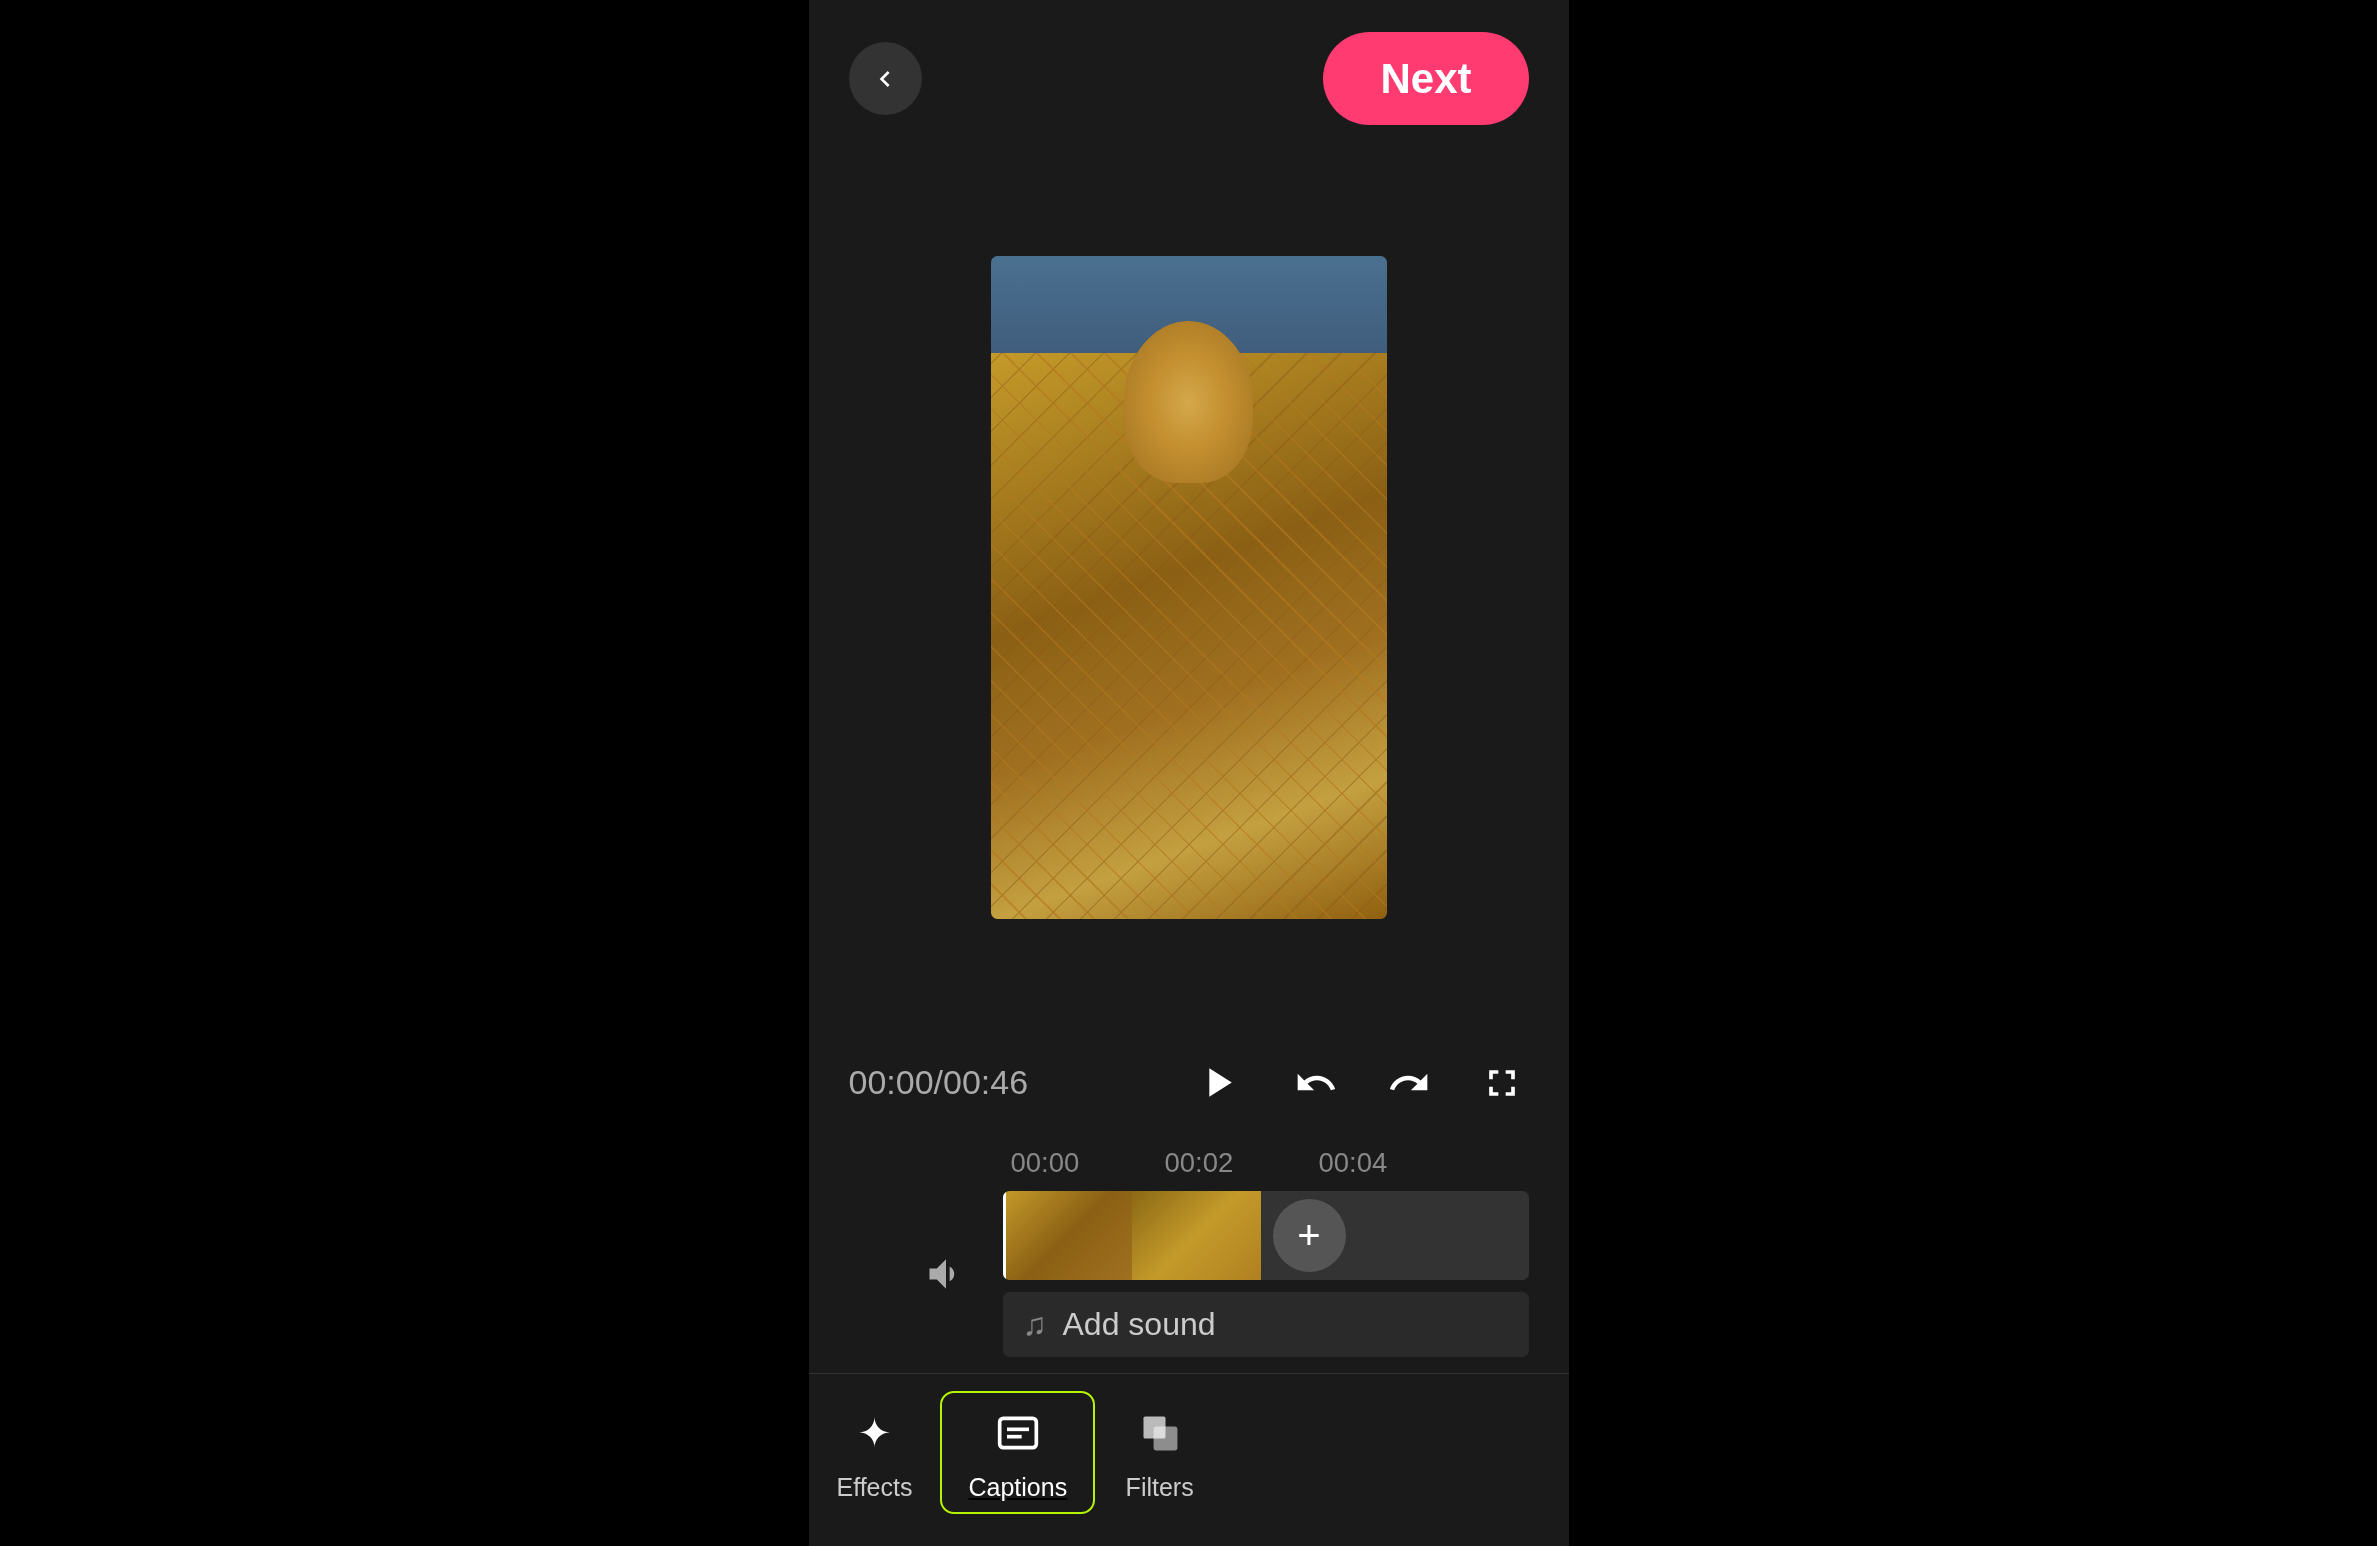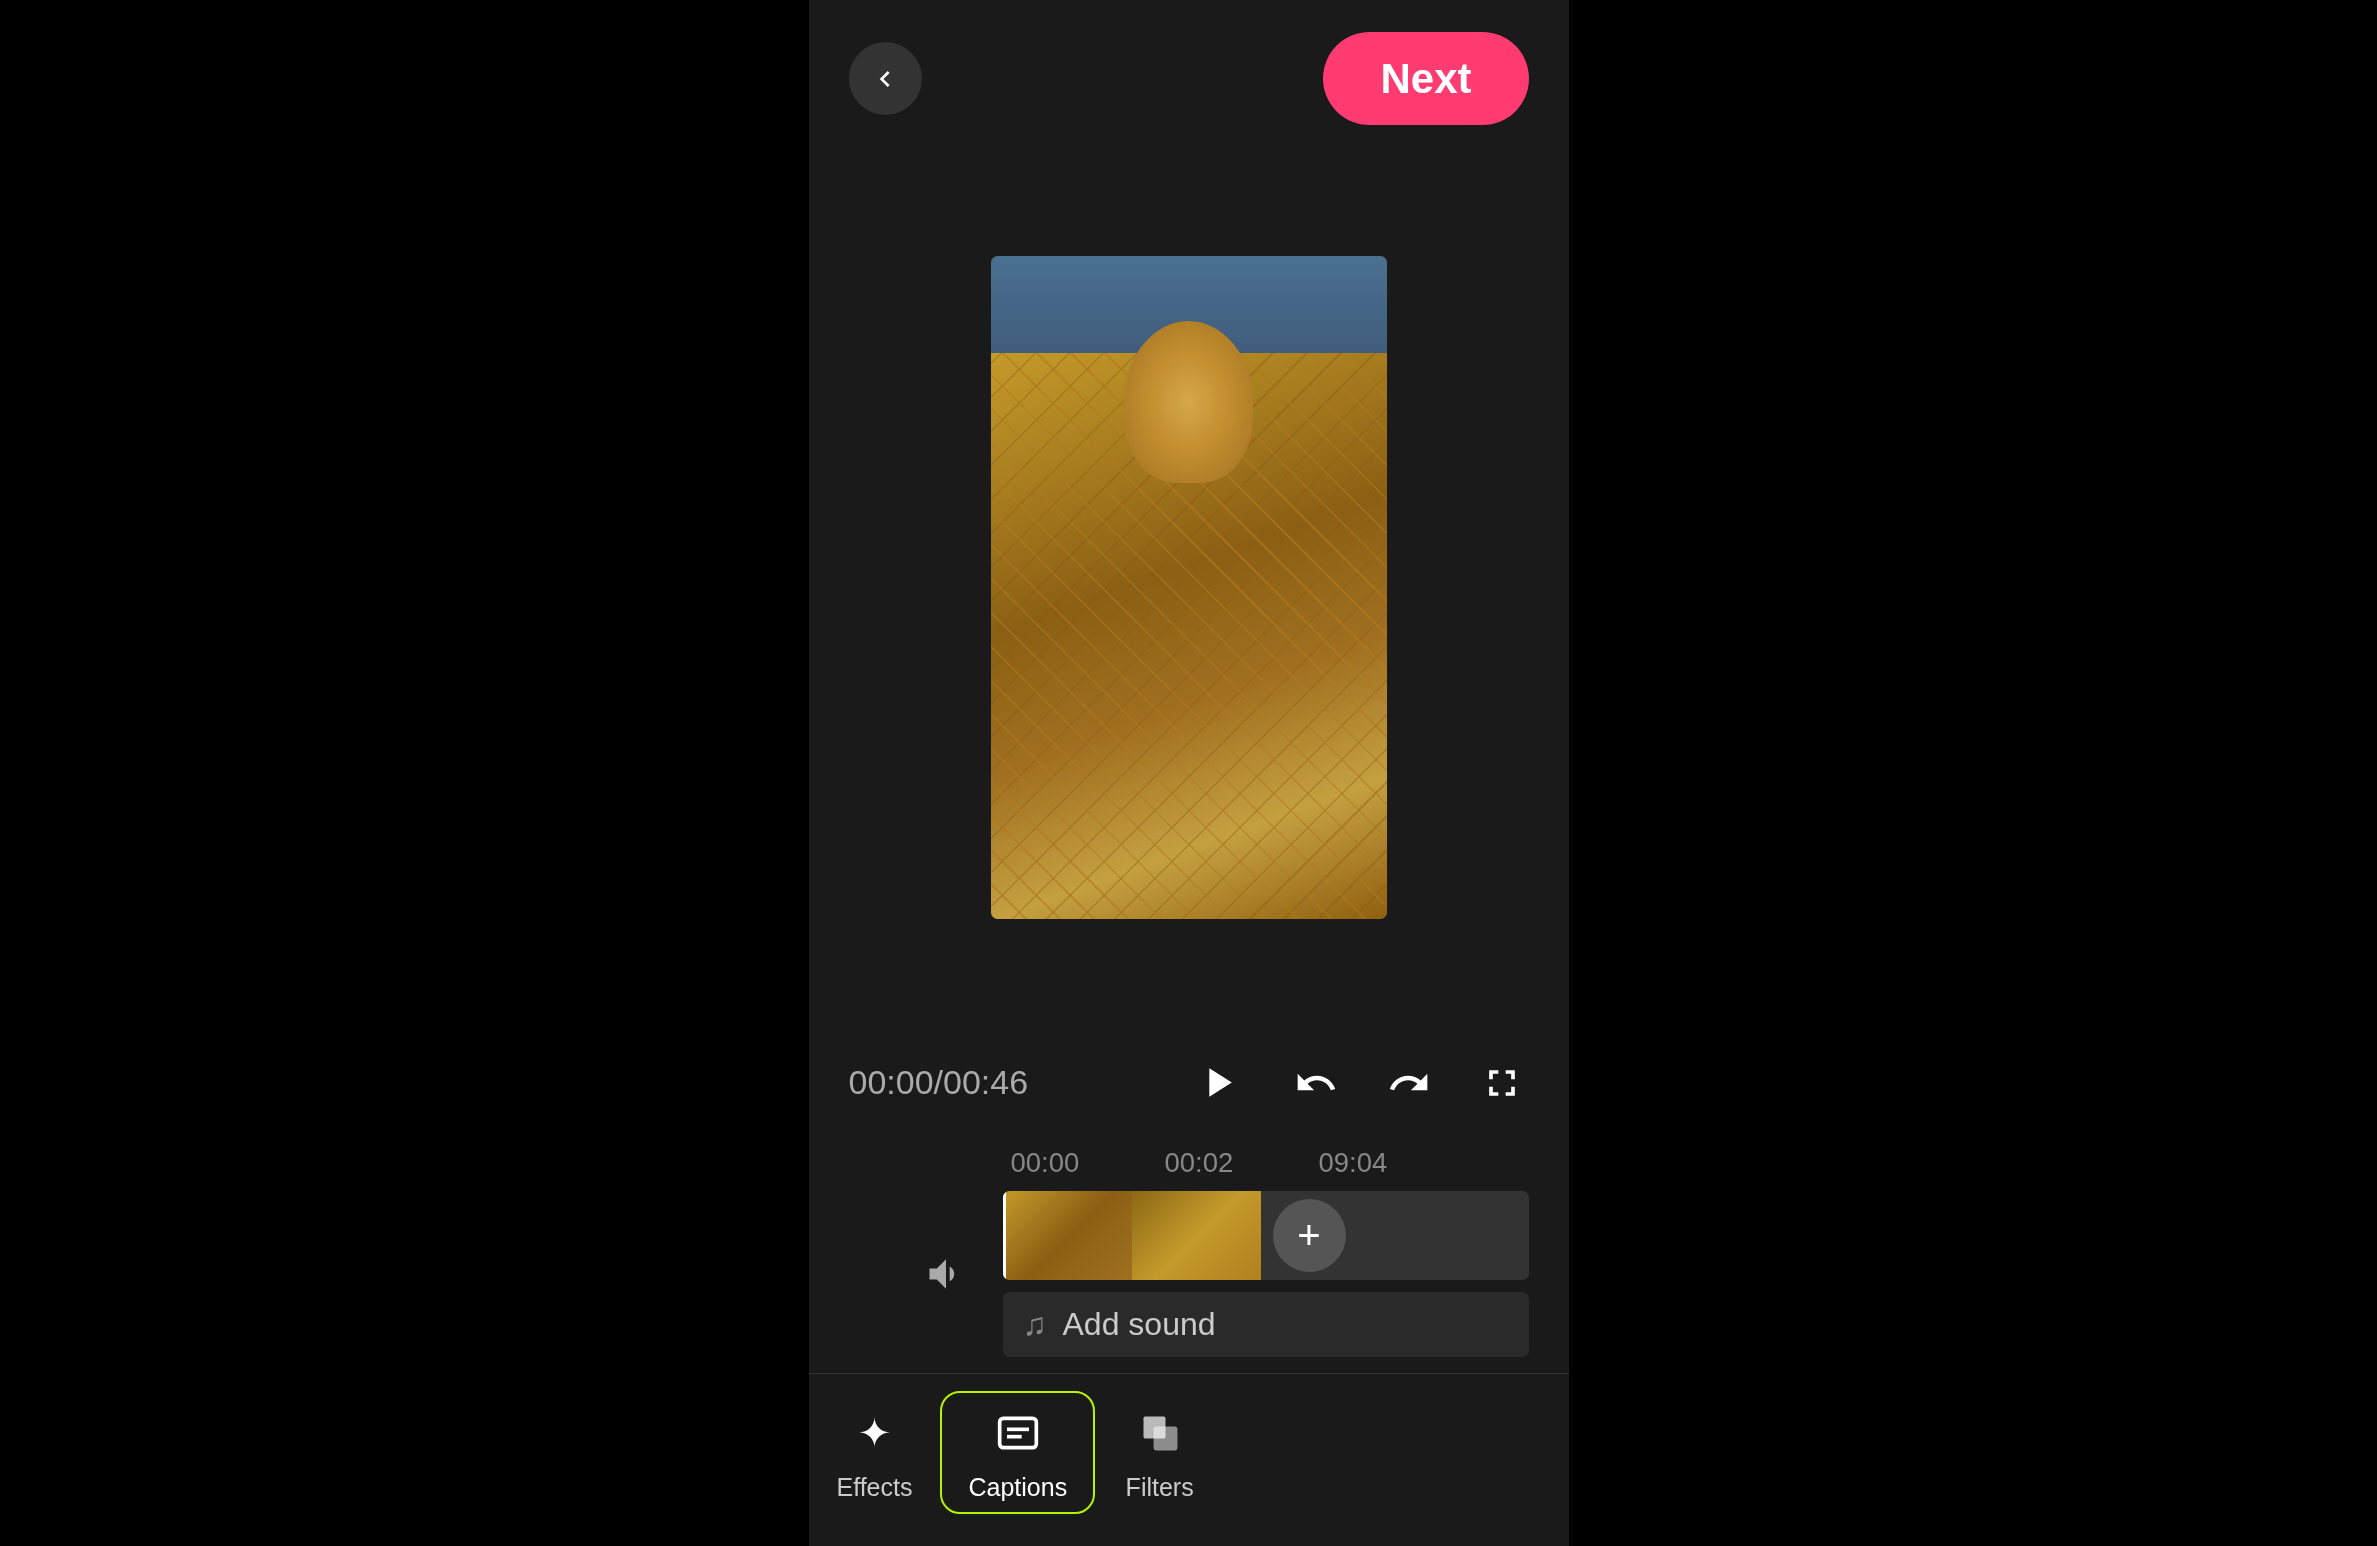--- a/index.html
+++ b/index.html
@@ -334,22 +334,23 @@
       flex-direction: column;
       align-items: center;
       padding: 12px 28px;
       cursor: pointer;
       gap: 9.7px;
       min-width: 129px;
     }
 
     .tool-item.active {
       border: 2.4px solid #b4f400;
-      border-radius: 20px;
+      border-radius: 14px;
       padding: 9.7px 26px;
+      text-decoration: underline;
     }
 
     .tool-icon {
       width: 61px;
       height: 61px;
       display: flex;
       align-items: center;
       justify-content: center;
       color: #fff;
       font-size: 40px;
@@ -413,21 +414,21 @@
             </svg>
         </button>
       </div>
     </div>
   </div>
 
   <div class="timeline">
     <div class="timeline-markers">
       <span class="time-marker">00:00</span>
       <span class="time-marker">00:02</span>
-      <span class="time-marker">09:04</span>
+      <span class="time-marker">00:04</span>
     </div>
 
     <div class="timeline-track-area">
       <div class="volume-icon">
         <svg viewBox="0 0 24 24">
             <path d="M3 9v6h4l5 5V4L7 9H3zm13.5 3c0-1.77-1.02-3.29-2.5-4.03v8.05c1.48-.73 2.5-2.25 2.5-4.02z"></path>
           </svg>
       </div>
 
       <div class="timeline-tracks">

